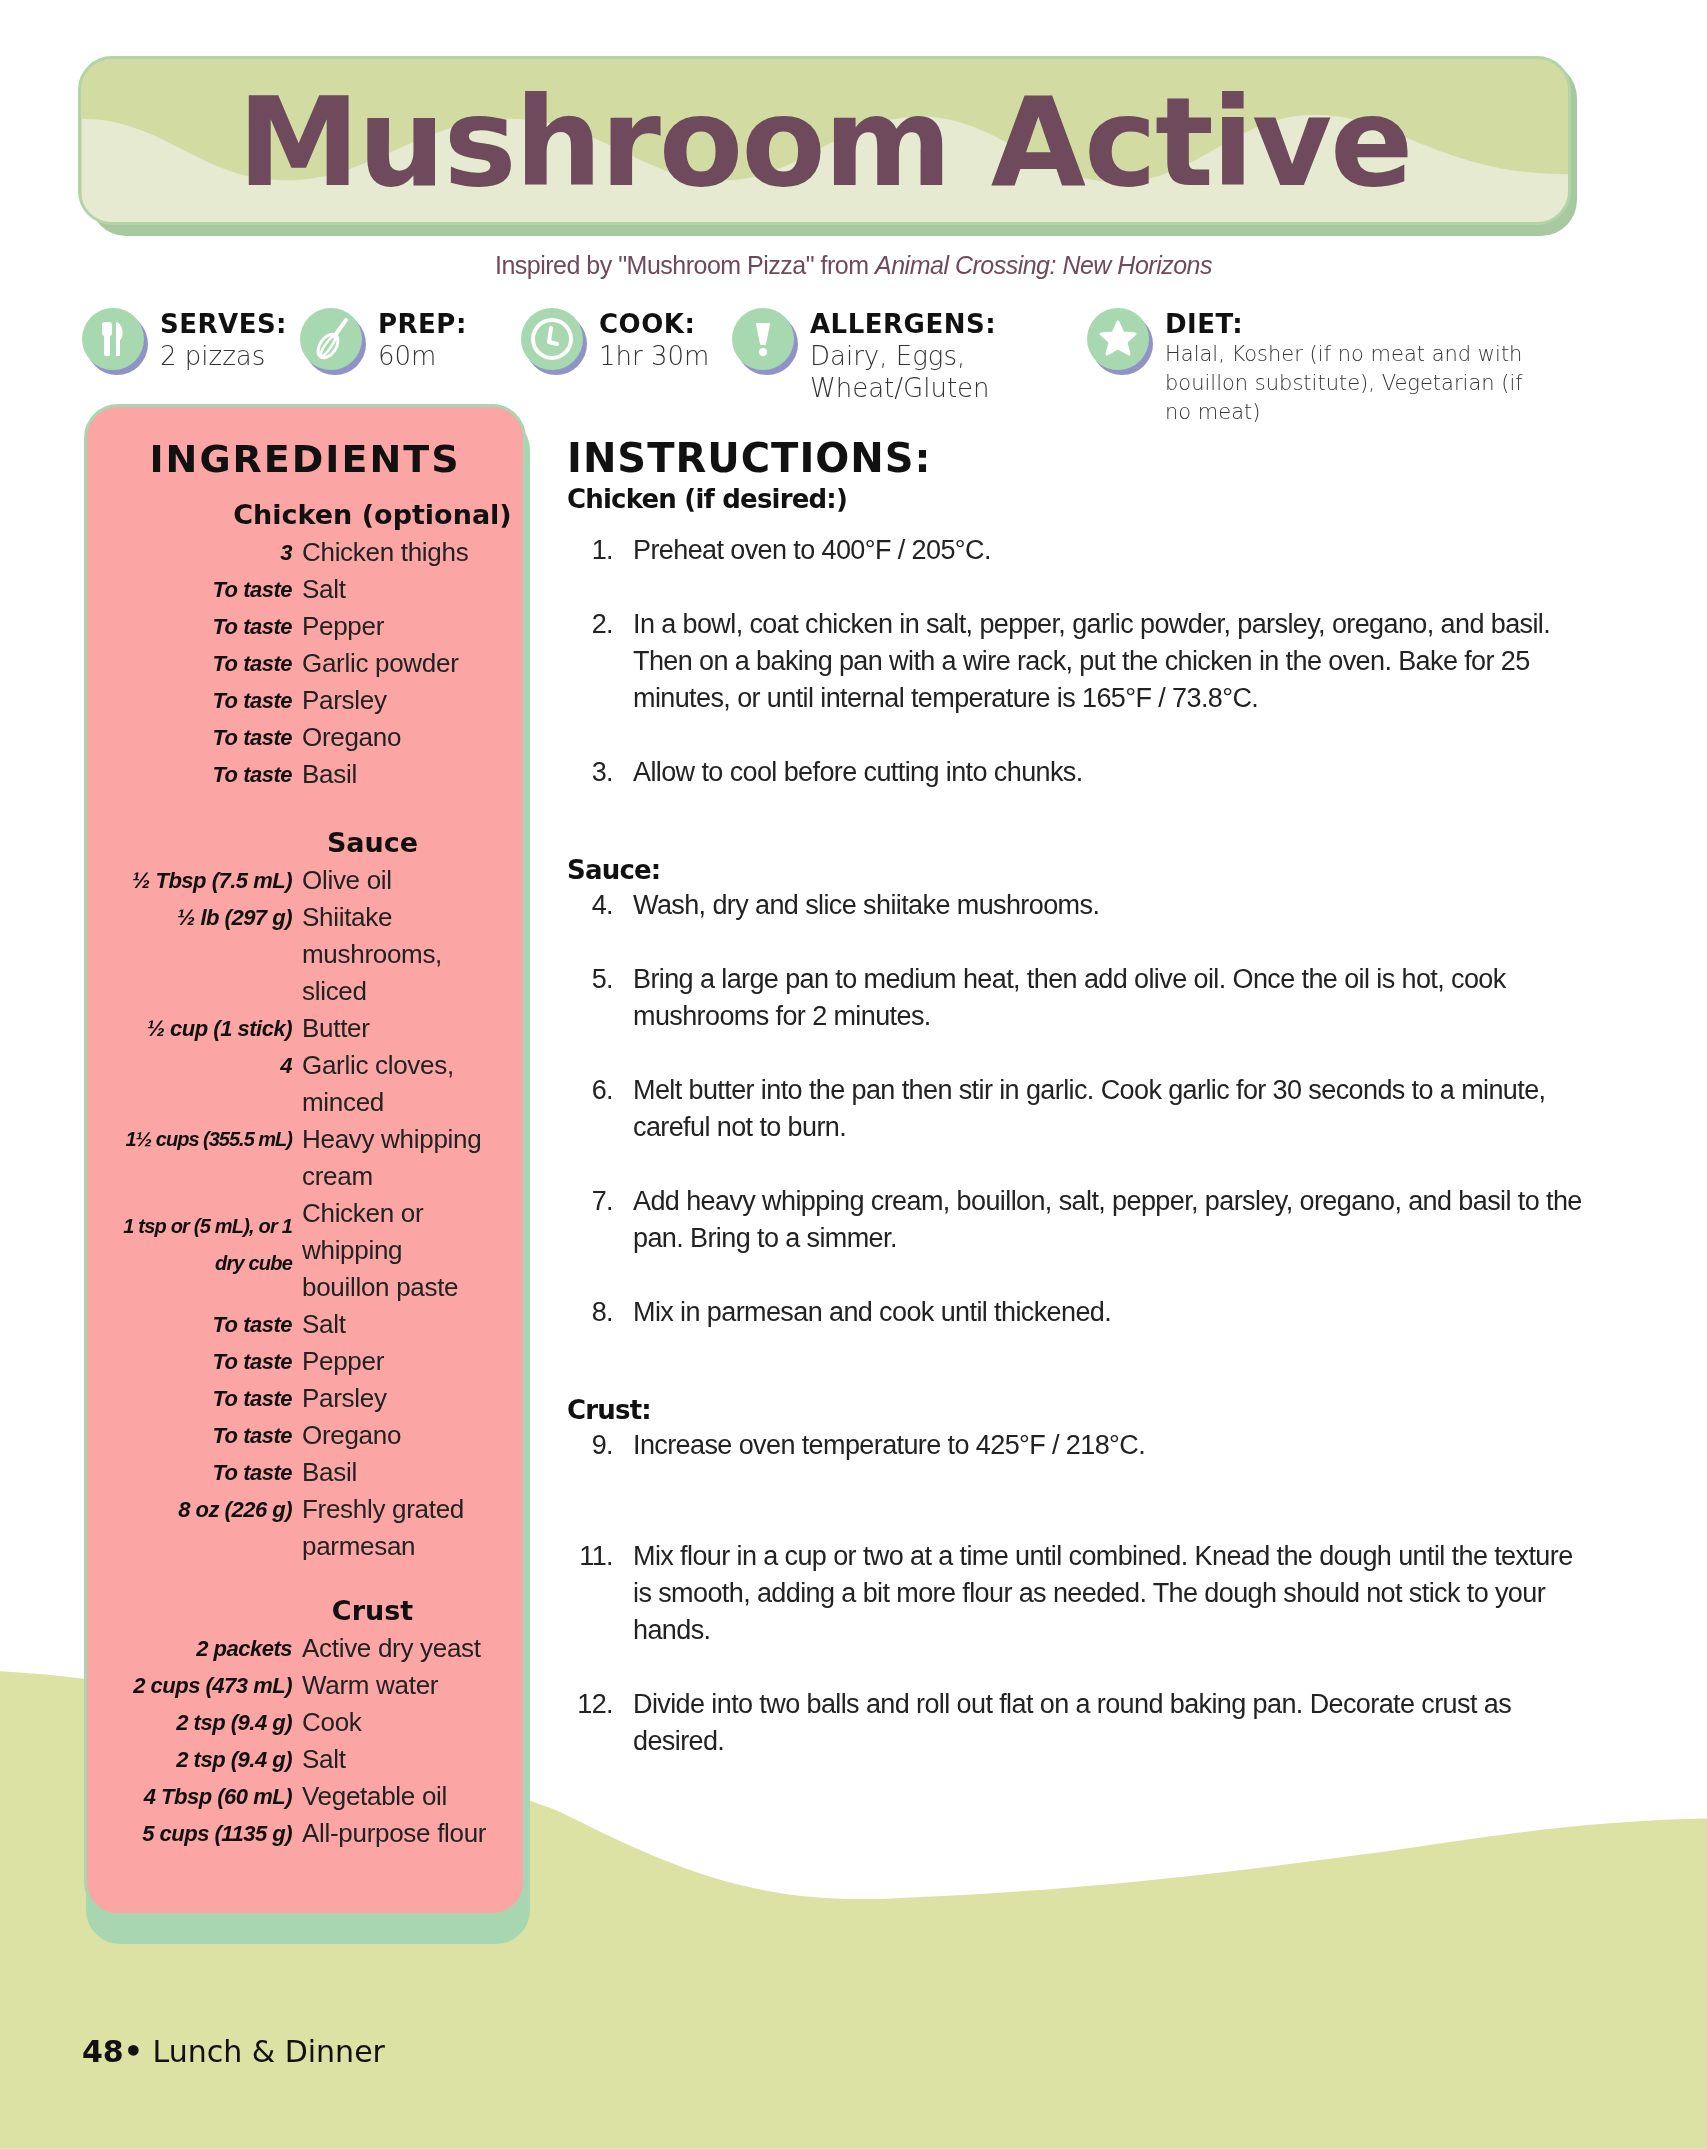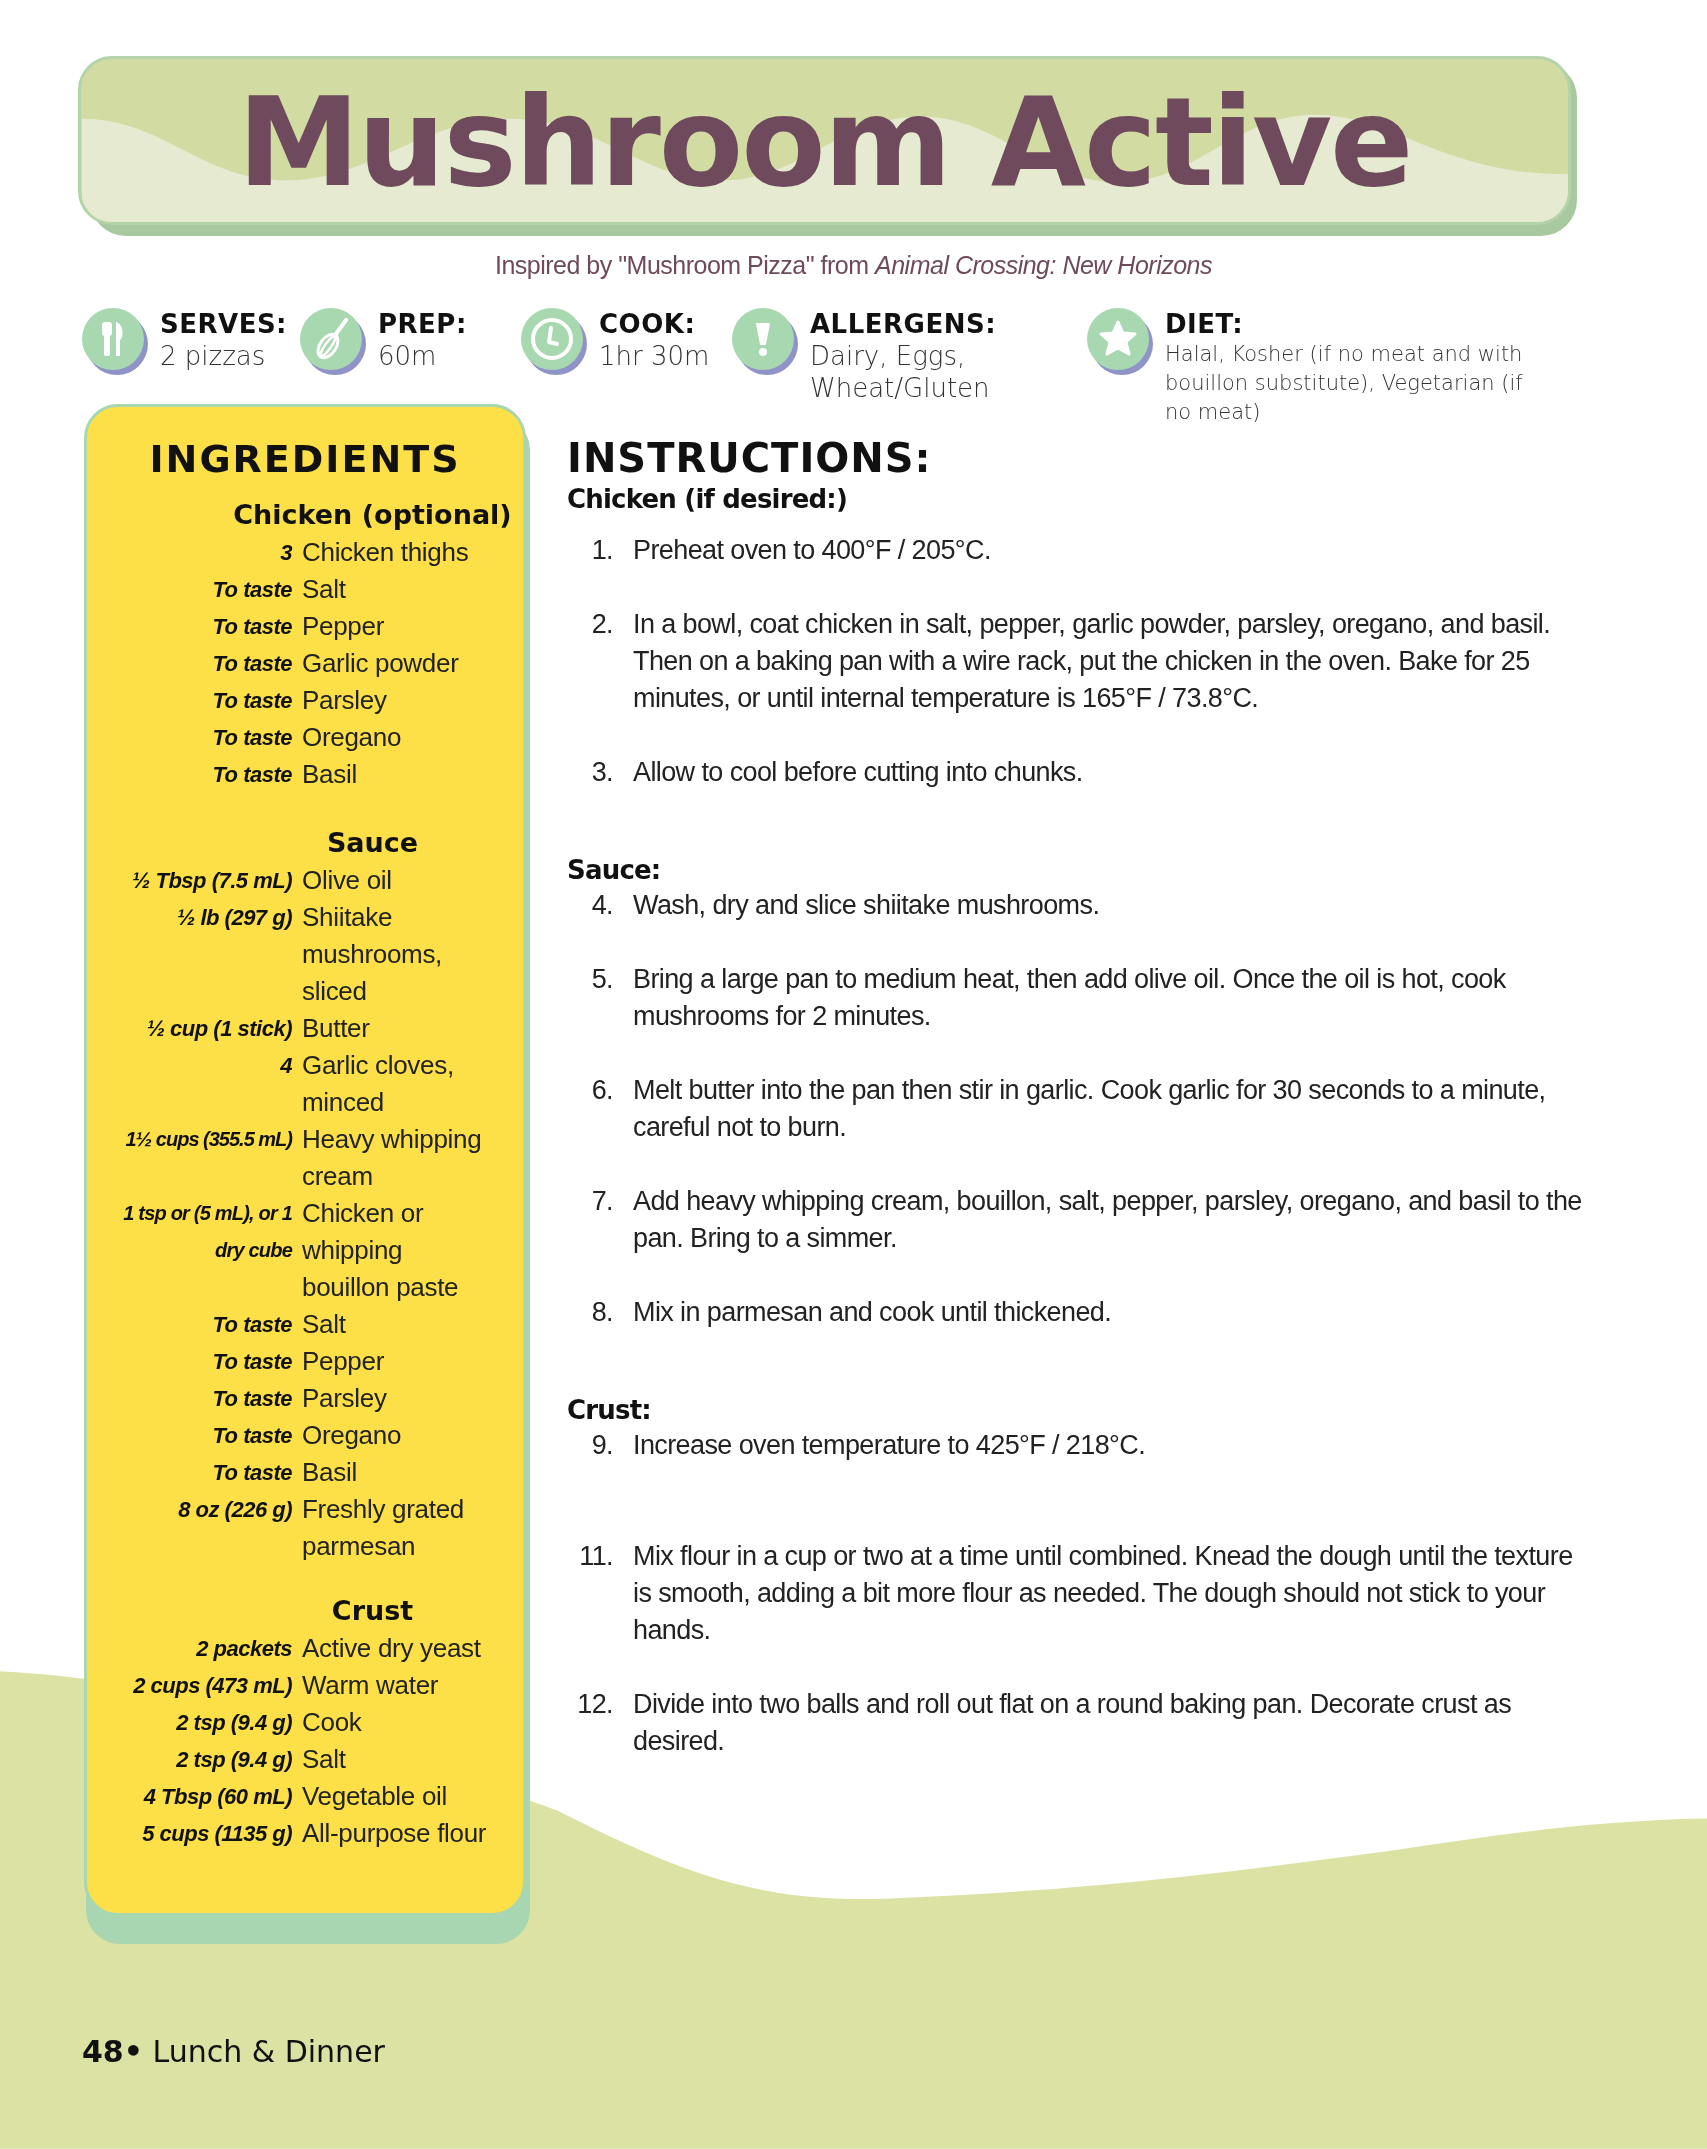--- a/index.html
+++ b/index.html
@@ -55,21 +55,21 @@
   }
   .info-value.small { font-size: 21px; line-height: 29px; }
 
   
   .card-shadow {
     position: absolute; left: 86px; top: 416px; width: 444px; height: 1528px;
     background: #a8d6b0; border-radius: 34px; z-index: 2;
   }
   .card {
     position: absolute; left: 84px; top: 404px; width: 442px; height: 1512px;
-    background: #fde047; border: 3px solid #a8d6b0; border-radius: 34px; z-index: 3;
+    background: #fca5a5; border: 3px solid #a8d6b0; border-radius: 34px; z-index: 3;
   }
   .card-title {
     position: absolute; left: 0; right: 0; top: 30px; text-align: center;
     font-family: "DejaVu Sans", sans-serif; font-weight: bold; font-size: 38px; letter-spacing: 2px; color: #111;
   }
   .ing-section { position: absolute; left: 0; width: 535px; }
   .ing-section-title {
     text-align: center; font-family: "DejaVu Sans", sans-serif; font-weight: bold; font-size: 27px;
     padding-left: 36px; height: 36px; line-height: 36px; margin-bottom: 1px; color: #111;
   }
@@ -247,21 +247,21 @@
       </div>
     <div class="ing-row">
         <span class="ing-qty">4</span>
         <span class="ing-name" style="width:169px;">Garlic cloves, minced</span>
       </div>
     <div class="ing-row">
         <span class="ing-qty" style="font-size:20px;letter-spacing:-1px;">1½ cups (355.5 mL)</span>
         <span class="ing-name" style="width:199px;">Heavy whipping cream</span>
       </div>
     <div class="ing-row">
-        <span class="ing-qty" style="font-size:20px;letter-spacing:-0.8px;padding-left:30px;">1 tsp or (5 mL), or 1 dry cube</span>
+        <span class="ing-qty" style="font-size:20px;letter-spacing:-0.8px;padding-left:30px;margin-top:13px;">1 tsp or (5 mL), or 1 dry cube</span>
         <span class="ing-name" style="width:179px;">Chicken or whipping bouillon paste</span>
       </div>
     <div class="ing-row">
         <span class="ing-qty">To taste</span>
         <span class="ing-name">Salt</span>
       </div>
     <div class="ing-row">
         <span class="ing-qty">To taste</span>
         <span class="ing-name">Pepper</span>
       </div>

